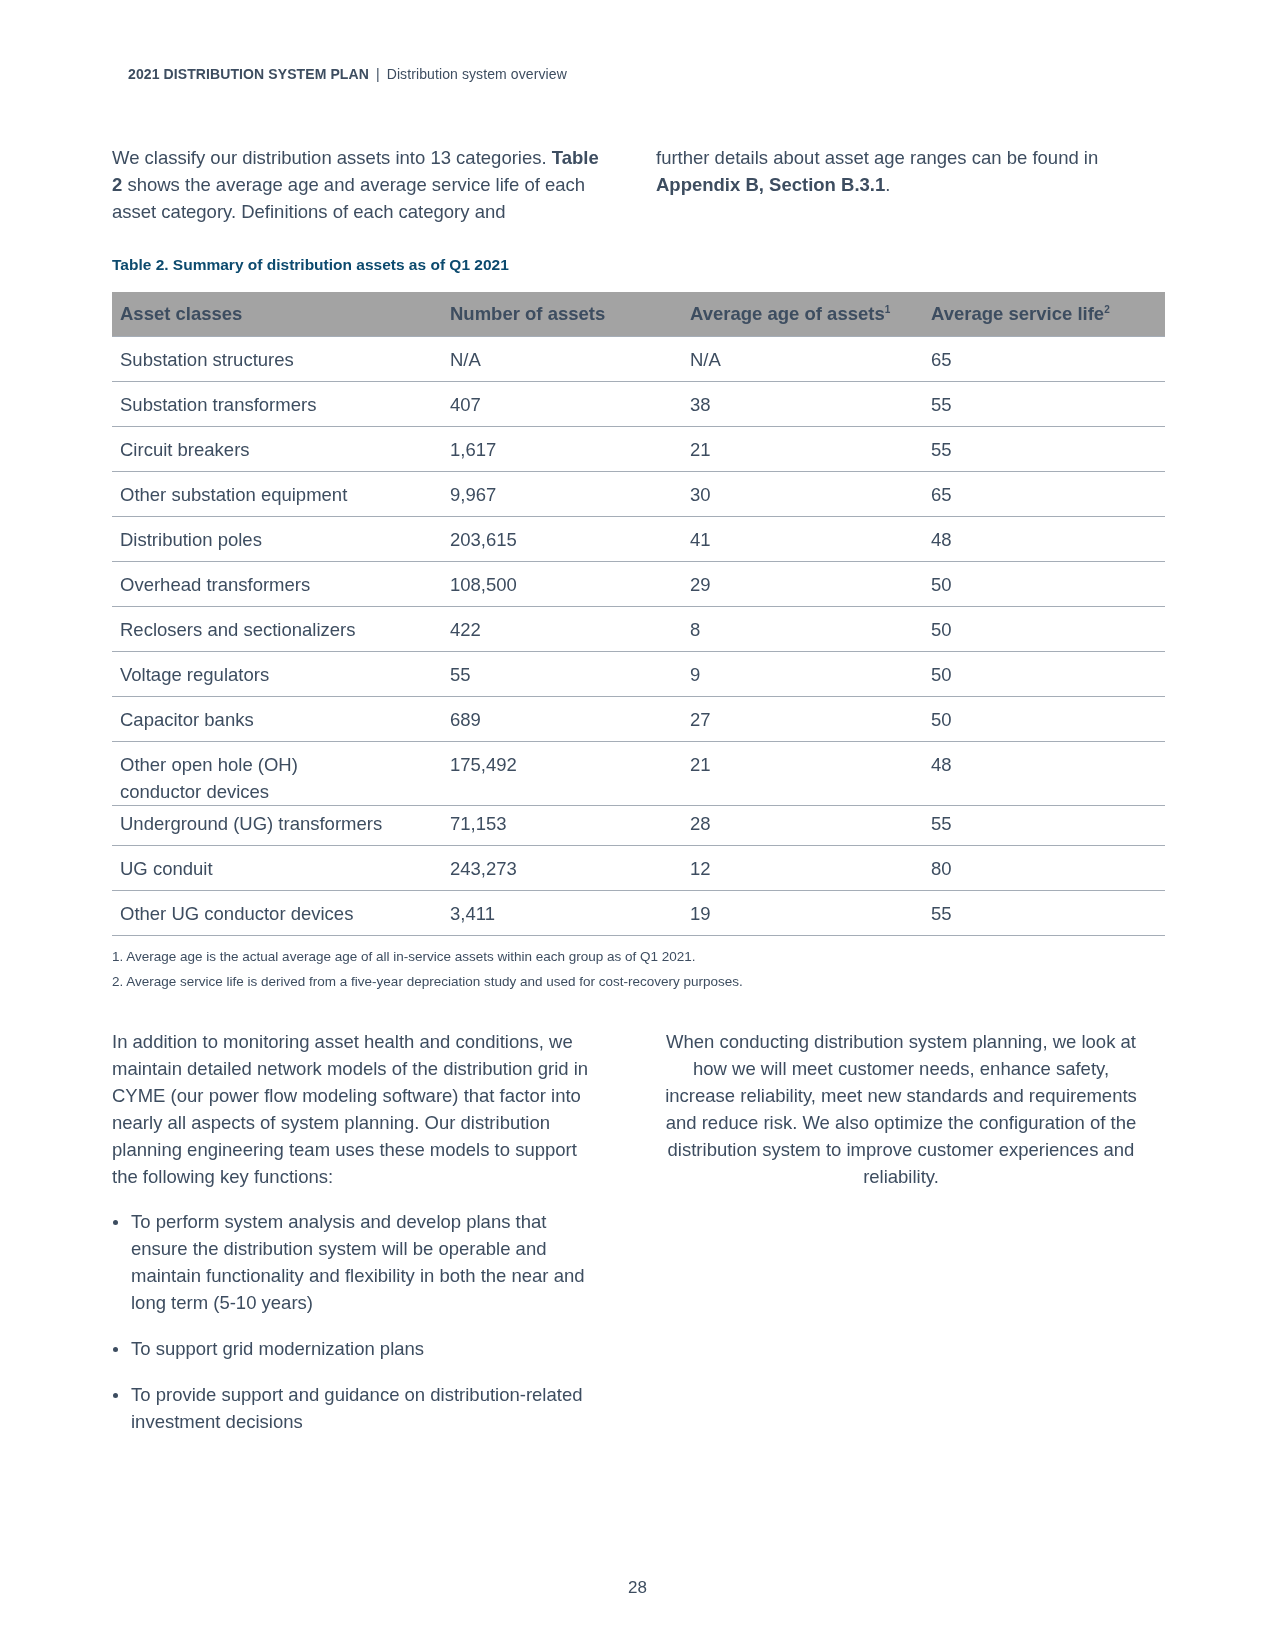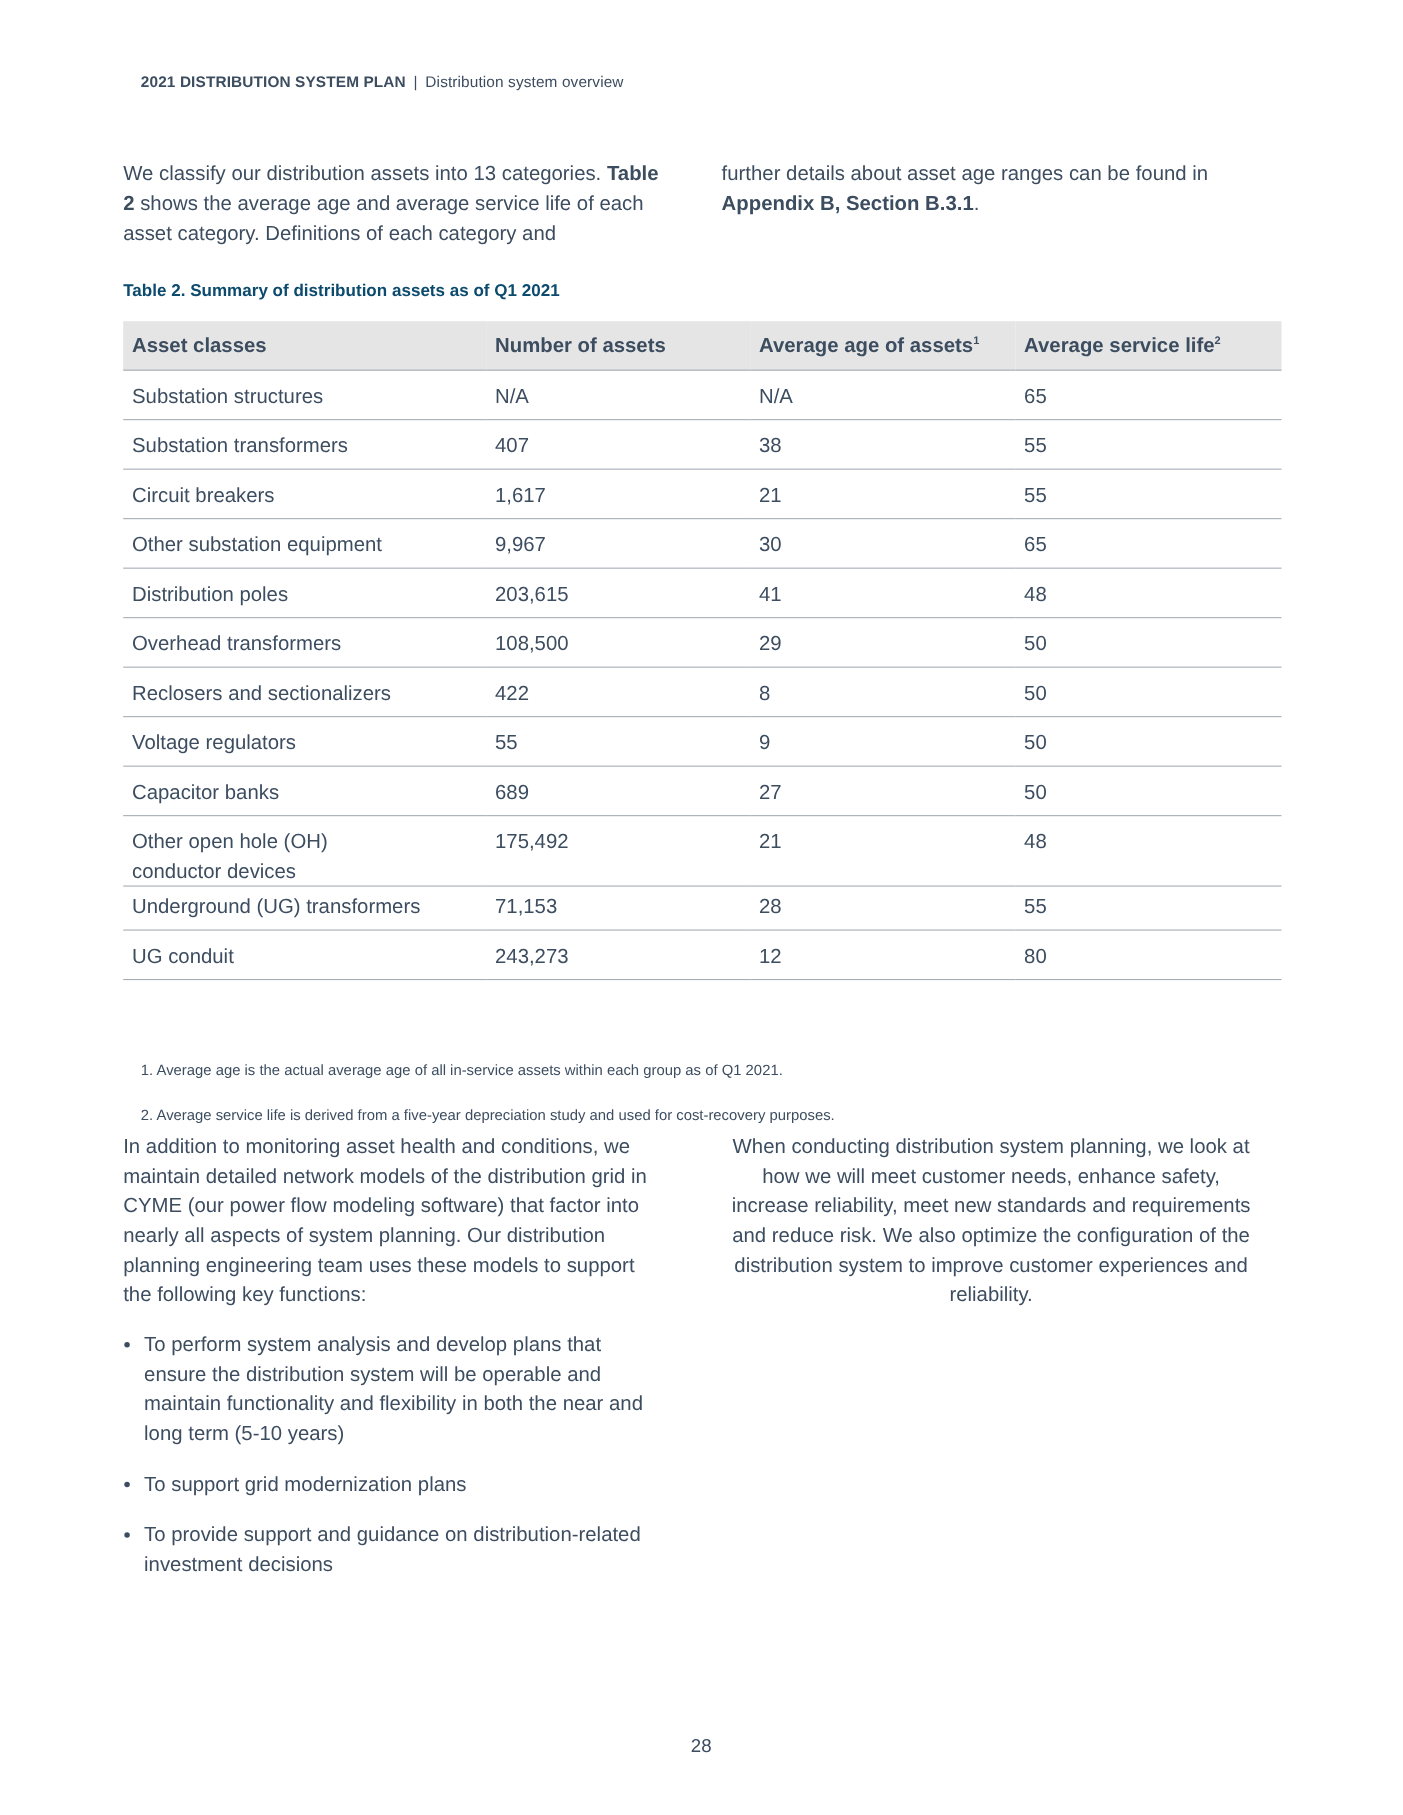--- a/index.html
+++ b/index.html
@@ -21,37 +21,37 @@
     .intro-right { left: 656px; top: 144px; }
     .caption {
       position: absolute; left: 112px; top: 256px;
       font-size: 15.5px; font-weight: bold; color: #0c4a6e;
     }
     table.assets {
       position: absolute; left: 112px; top: 292px; width: 1053px;
       border-collapse: collapse; font-size: 18.5px; color: #3d4d60;
     }
     table.assets th {
-      background: #e5e5e5; text-align: left; font-weight: bold;
+      background: #a3a3a3; text-align: left; font-weight: bold;
       height: 44px; padding: 0 8px; vertical-align: middle;
       border-bottom: 1.5px solid #a5adb7;
     }
     table.assets th sup { font-size: 10px; vertical-align: 7px; }
     table.assets td {
       text-align: left; vertical-align: top; padding: 9px 8px 0 8px;
       height: 35px; line-height: 27px;
       border-bottom: 1.5px solid #a5adb7;
     }
     table.assets td.wrap { height: 48px; padding-top: 9px; }
     .c1 { width: 314px; } .c2 { width: 224px; } .c3 { width: 225px; }
     .footnotes {
       position: absolute; left: 112px; top: 944px; font-size: 13.5px; line-height: 25px;
       color: #3d4d60;
     }
-    .footnotes div { margin: 16px; }
+    .footnotes div { margin: 0; }
     .body-left { left: 112px; top: 1028px; }
     .body-right { left: 656px; top: 1028px; text-align: center; }
     ul.bullets { list-style: none; margin: 18px 0 0 0; padding: 0; }
     ul.bullets li { position: relative; padding-left: 19px; margin-bottom: 19px; }
     ul.bullets li .dot {
       position: absolute; left: 1px; top: 12px; width: 5px; height: 5px;
       border-radius: 50%; background: #3d4d60;
     }
     .page-number {
       position: absolute; left: 0; width: 1275px; top: 1578px; text-align: center;
@@ -152,20 +152,26 @@
         <td style="padding-top:4px;">71,153</td>
         <td style="padding-top:4px;">28</td>
         <td style="padding-top:4px;">55</td>
       </tr>
     <tr>
         <td>UG conduit</td>
         <td>243,273</td>
         <td>12</td>
         <td>80</td>
       </tr>
+    <tr>
+        <td>Other UG conductor devices</td>
+        <td>3,411</td>
+        <td>19</td>
+        <td>55</td>
+      </tr>
   </tbody>
 </table>
 
 <div class="footnotes">
   <div>1.  Average age is the actual average age of all in-service assets within each group as of Q1 2021.</div>
   <div>2. Average service life is derived from a five-year depreciation study and used for cost-recovery purposes.</div>
 </div>
 
 <div class="col body-left">
   <p>In addition to monitoring asset health and conditions, we maintain detailed network models of the distribution grid in CYME (our power flow modeling software) that factor into nearly all aspects of system planning. Our distribution planning engineering team uses these models to support the following key functions:</p>

